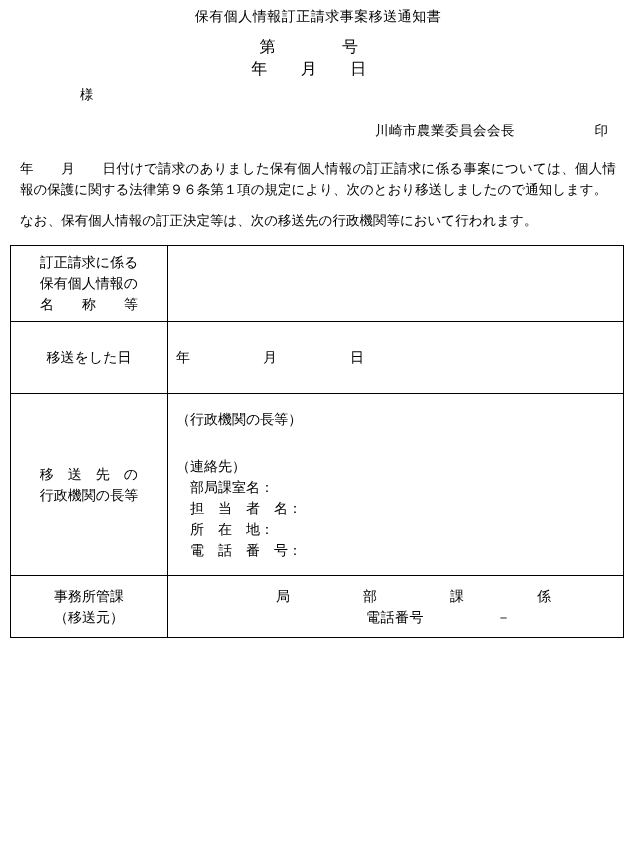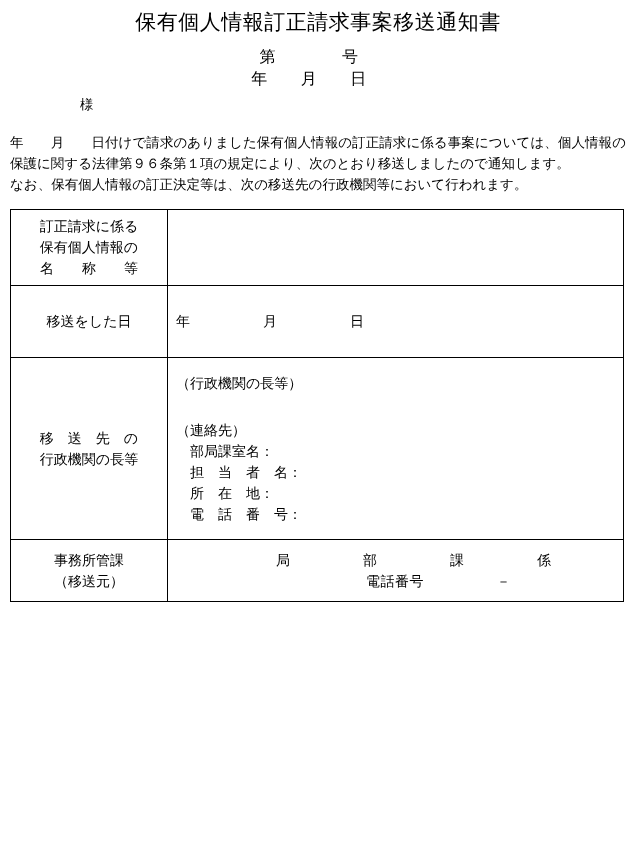--- a/index.html
+++ b/index.html
@@ -17,21 +17,21 @@
   }
   .page {
     width: 636px;
     height: 841px;
     position: relative;
     box-sizing: border-box;
     padding: 0 10px;
   }
   .doc-title {
     text-align: center;
-    font-size: 21px;
+    font-size: 14px;
     letter-spacing: 0.5px;
     margin-top: 8px;
     margin-bottom: 10px;
     font-weight: normal;
   }
   .right-block {
     text-align: center;
     padding-right: 18px;
     font-size: 16px;
     line-height: 22px;
@@ -61,21 +61,21 @@
     right: 18px;
     top: 0;
   }
   .body-text {
     margin-top: 16px;
     font-size: 13.5px;
     line-height: 21px;
     text-align: justify;
   }
   .body-text p {
-    margin: 0;
+    margin: 10px;
     text-indent: 0;
   }
   .indent1 {
     text-indent: 28px;
   }
   .indent-half {
     text-indent: 14px;
   }
   table.form {
     margin-top: 14px;
@@ -140,20 +140,24 @@
 
 <div class="page">
 
   <div class="doc-title">保有個人情報訂正請求事案移送通知書</div>
 
   <div class="right-block">第　　　　号</div>
   <div class="right-block">年　　月　　日</div>
 
   <div class="addressee">様</div>
 
+  <div class="issuer-row">
+    <span class="issuer-name">川崎市農業委員会会長</span>
+    <span class="issuer-seal">印</span>
+  </div>
 
   <div class="body-text">
     <p class="indent1">年　　月　　日付けで請求のありました保有個人情報の訂正請求に係る事案については、個人情報の保護に関する法律第９６条第１項の規定により、次のとおり移送しましたので通知します。</p>
     <p class="indent-half">なお、保有個人情報の訂正決定等は、次の移送先の行政機関等において行われます。</p>
   </div>
 
   <table class="form">
     <tbody>
       <tr class="row-h1">
         <td class="label">

